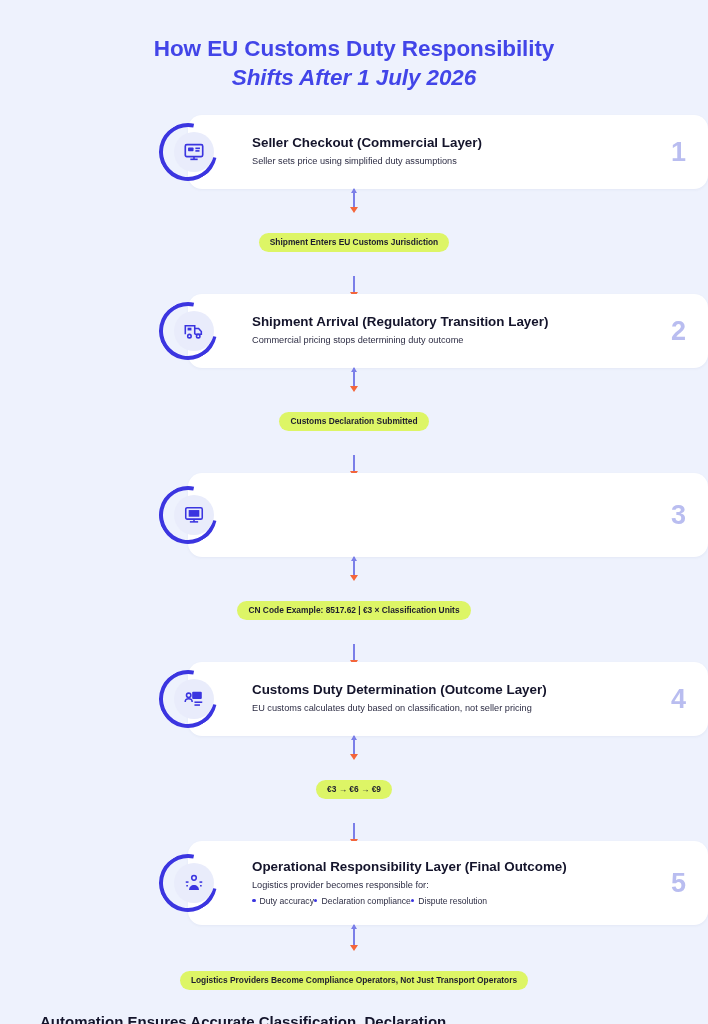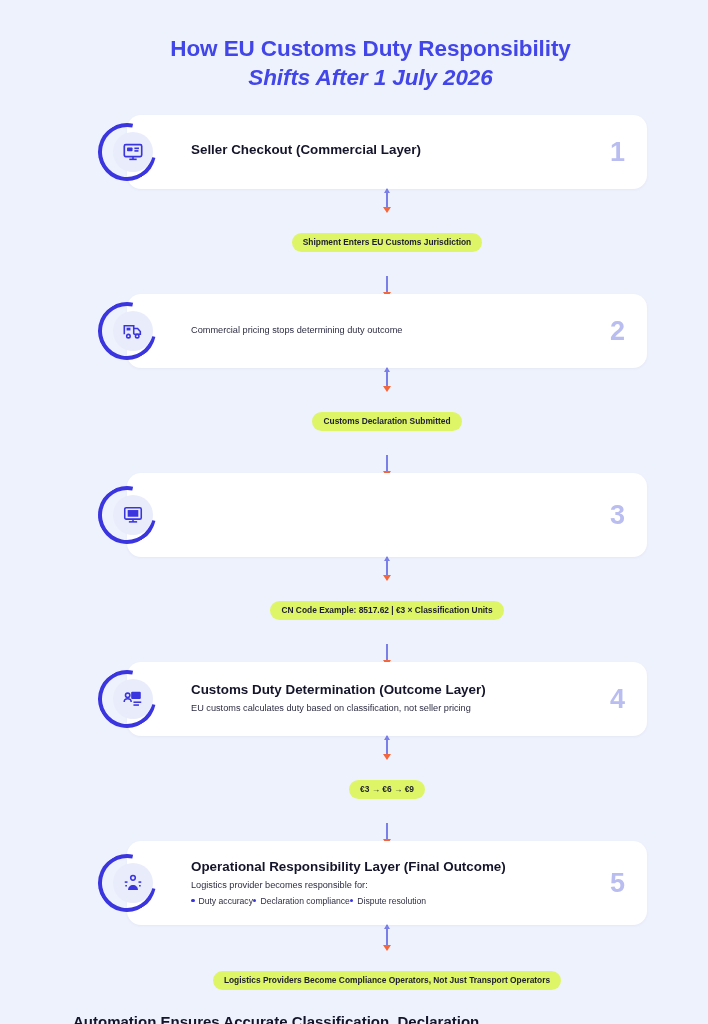--- a/index.html
+++ b/index.html
@@ -9,21 +9,20 @@
     height: 1024px;
     background: #eef2fd;
     font-family: "Liberation Sans", sans-serif;
     overflow: hidden;
     position: relative;
   }
   .page {
     width: 708px;
     height: 1024px;
     position: relative;
-    padding-left: 33px;
   }
 
   
   .title {
     text-align: center;
     color: #4245e8;
     font-size: 22.5px;
     font-weight: bold;
     line-height: 1.3;
     padding-top: 34px;
@@ -34,21 +33,21 @@
   
   .flow {
     margin-top: 22px;
     position: relative;
   }
 
   .step-wrap {
     position: relative;
     width: 708px;
     display: flex;
-    justify-content: center;
+    justify-content: flex-end;
   }
 
   .card {
     position: relative;
     width: 520px;
     min-height: 74px;
     background: #ffffff;
     border-radius: 14px;
     display: flex;
     align-items: center;
@@ -291,20 +290,21 @@
             <rect x="2.5" y="4" width="19" height="13" rx="1.6"></rect>
             <rect x="5.5" y="7.2" width="6" height="4" rx="0.8" fill="#3b35e0" stroke="none"></rect>
             <line x1="13.5" y1="8" x2="18.5" y2="8"></line>
             <line x1="13.5" y1="10.8" x2="18" y2="10.8"></line>
             <line x1="8" y1="20" x2="16" y2="20"></line>
             <line x1="12" y1="17" x2="12" y2="20"></line>
           </svg>
         </div>
         <div class="card-text">
           <div class="card-title">Seller Checkout (Commercial Layer)</div>
+          <div class="card-desc">Seller sets price using simplified duty assumptions</div>
         </div>
         <div class="card-num">1</div>
       </div>
     </div>
 
     <div class="connector">
       <div class="conn-line"></div>
       <div class="pill">Shipment Enters EU Customs Jurisdiction</div>
       <div class="conn-line-lower"></div>
     </div>
@@ -315,20 +315,21 @@
         <div class="icon-bubble">
           <svg width="22" height="22" viewBox="0 0 24 24" fill="none" stroke="#3b35e0" stroke-width="1.7">
             <path d="M2.5 15.5V6.2h10.3v9.3"></path>
             <path d="M12.8 9.3h4.2l3 3.3v2.9h-7.2"></path>
             <circle cx="7" cy="17.6" r="1.9"></circle>
             <circle cx="16.6" cy="17.6" r="1.9"></circle>
             <rect x="5" y="8.4" width="4.2" height="3" fill="#3b35e0" stroke="none"></rect>
           </svg>
         </div>
         <div class="card-text">
+          <div class="card-title">Shipment Arrival (Regulatory Transition Layer)</div>
           <div class="card-desc">Commercial pricing stops determining duty outcome</div>
         </div>
         <div class="card-num">2</div>
       </div>
     </div>
 
     <div class="connector">
       <div class="conn-line"></div>
       <div class="pill">Customs Declaration Submitted</div>
       <div class="conn-line-lower"></div>

